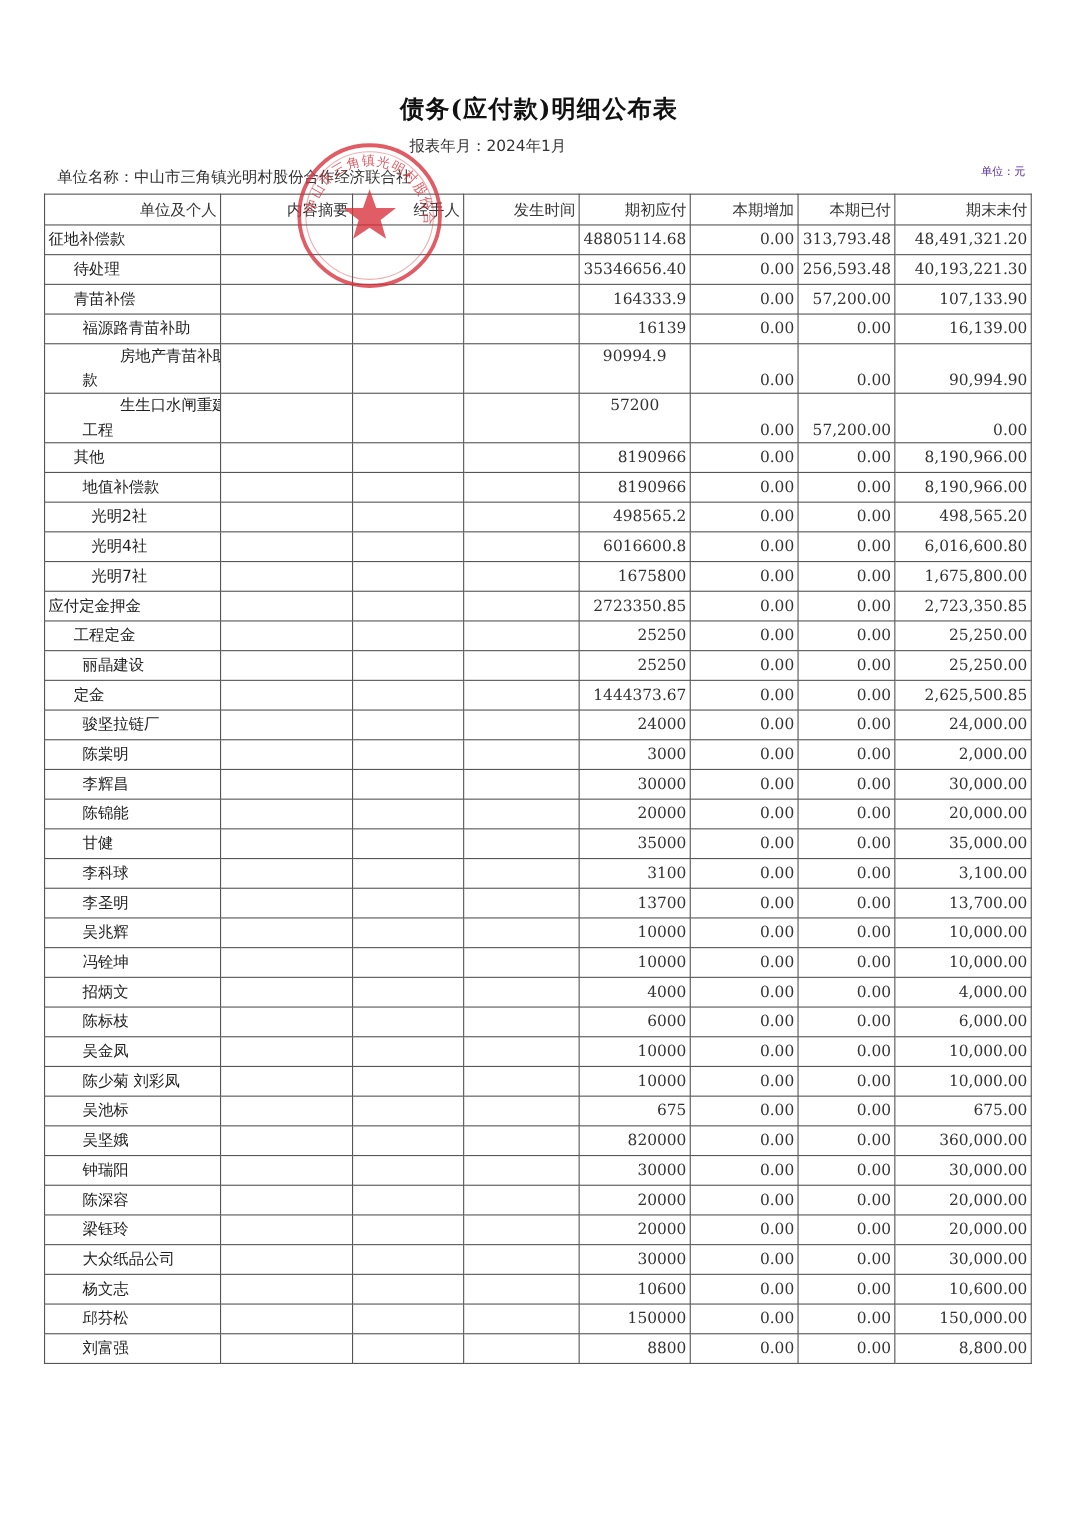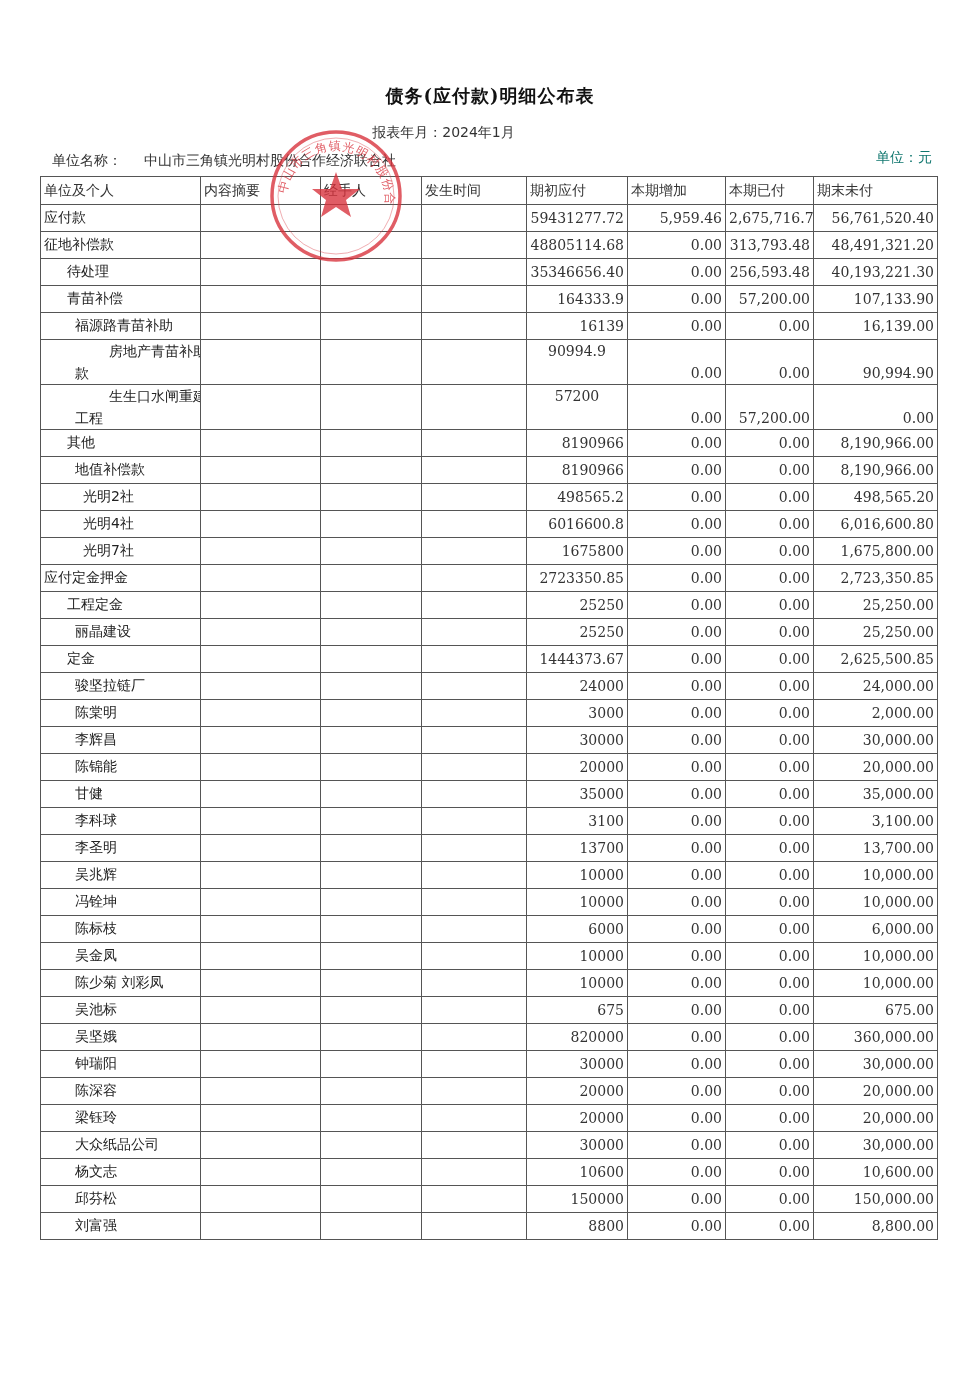--- a/index.html
+++ b/index.html
@@ -1,30 +1,30 @@
 <!DOCTYPE html>
 <html><head>
 <meta charset="utf-8">
 <style>
   html, body { margin:0; padding:0; background:#ffffff; }
   body { width:980px; height:1385px; position:relative; overflow:hidden;
          font-family:"DejaVu Sans", sans-serif; color:#222; }
   .title { position:absolute; top:84px; left:0; width:980px; text-align:center;
-           font-size:18px; font-weight:bold; letter-spacing:1px; color:#111;
+           font-size:22px; font-weight:bold; letter-spacing:1px; color:#111;
            font-family:"DejaVu Serif", serif; }
   .period { position:absolute; top:124px; left:0; width:887px; text-align:center;
             font-size:14px; color:#333; }
   .unitname { position:absolute; top:152px; left:52px; font-size:14px; color:#333; }
-  .unitname .lbl { margin-right:22px; }
-  .unit { position:absolute; top:149px; right:48px; font-size:14px; color:#0f766e; }
+  .unitname .lbl { }
+  .unit { position:absolute; top:149px; right:48px; font-size:10px; color:#4c1d95; }
   table.grid { position:absolute; top:176px; left:40px; border-collapse:collapse;
                table-layout:fixed; width:897px; }
   table.grid td, table.grid th { border:1.3px solid #555; font-size:14px; padding:0 3px;
                                  height:26px; overflow:hidden; white-space:nowrap; }
-  table.grid th { font-weight:normal; text-align:left; color:#333; height:27px; }
+  table.grid th { font-weight:normal; text-align:right; color:#333; height:27px; }
   td.num { text-align:right; font-family:"DejaVu Serif", serif; font-size:13.5px; color:#333; }
   td.name { text-align:left; color:#222; }
   td.tall { height:46px; vertical-align:top; }
   td.tall.num.bottom { vertical-align:bottom; padding-bottom:3px; }
   td.tall.num.top { vertical-align:top; padding-top:3px;text-align:center; }
   td.tall .l1 { display:block; line-height:22px; }
   td.tall .l2 { display:block; line-height:22px; padding-left:0 !important; }
   .i0 { padding-left:3px !important; }
   .i1 { padding-left:26px !important; }
   .i2 { padding-left:34px !important; }
@@ -60,30 +60,20 @@
       <th>经手人</th>
       <th>发生时间</th>
       <th>期初应付</th>
       <th>本期增加</th>
       <th>本期已付</th>
       <th>期末未付</th>
     </tr>
   </thead>
   <tbody id="tbody">
       <tr>
-        <td class="name i0">应付款</td>
-        <td></td>
-        <td></td>
-        <td></td>
-        <td class="num">59431277.72</td>
-        <td class="num">5,959.46</td>
-        <td class="num">2,675,716.7</td>
-        <td class="num">56,761,520.40</td>
-      </tr>
-      <tr>
         <td class="name i0">征地补偿款</td>
         <td></td>
         <td></td>
         <td></td>
         <td class="num">48805114.68</td>
         <td class="num">0.00</td>
         <td class="num">313,793.48</td>
         <td class="num">48,491,321.20</td>
       </tr>
       <tr>
@@ -314,20 +304,30 @@
       </tr>
       <tr>
         <td class="name i2">冯铨坤</td>
         <td></td>
         <td></td>
         <td></td>
         <td class="num">10000</td>
         <td class="num">0.00</td>
         <td class="num">0.00</td>
         <td class="num">10,000.00</td>
+      </tr>
+      <tr>
+        <td class="name i2">招炳文</td>
+        <td></td>
+        <td></td>
+        <td></td>
+        <td class="num">4000</td>
+        <td class="num">0.00</td>
+        <td class="num">0.00</td>
+        <td class="num">4,000.00</td>
       </tr>
       <tr>
         <td class="name i2">陈标枝</td>
         <td></td>
         <td></td>
         <td></td>
         <td class="num">6000</td>
         <td class="num">0.00</td>
         <td class="num">0.00</td>
         <td class="num">6,000.00</td>

